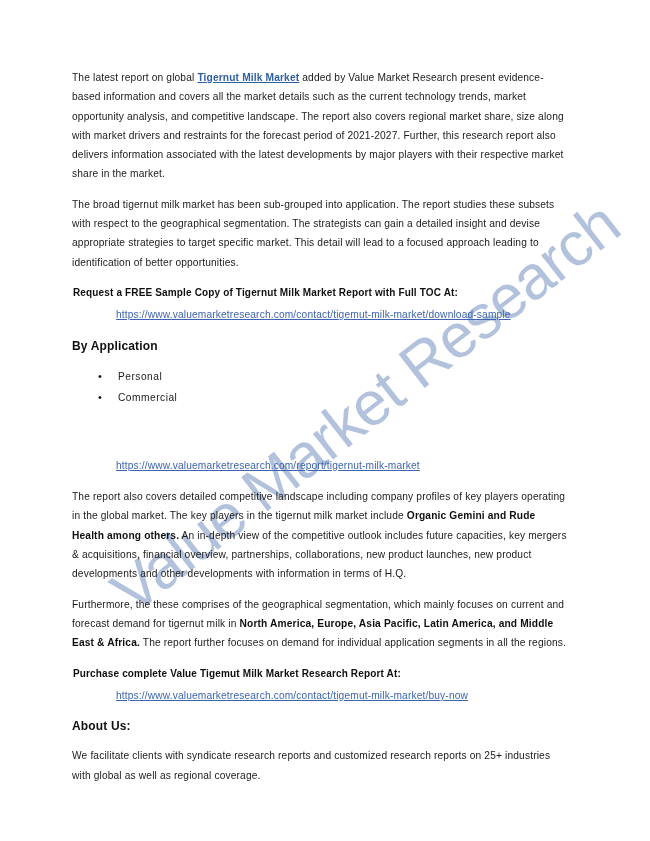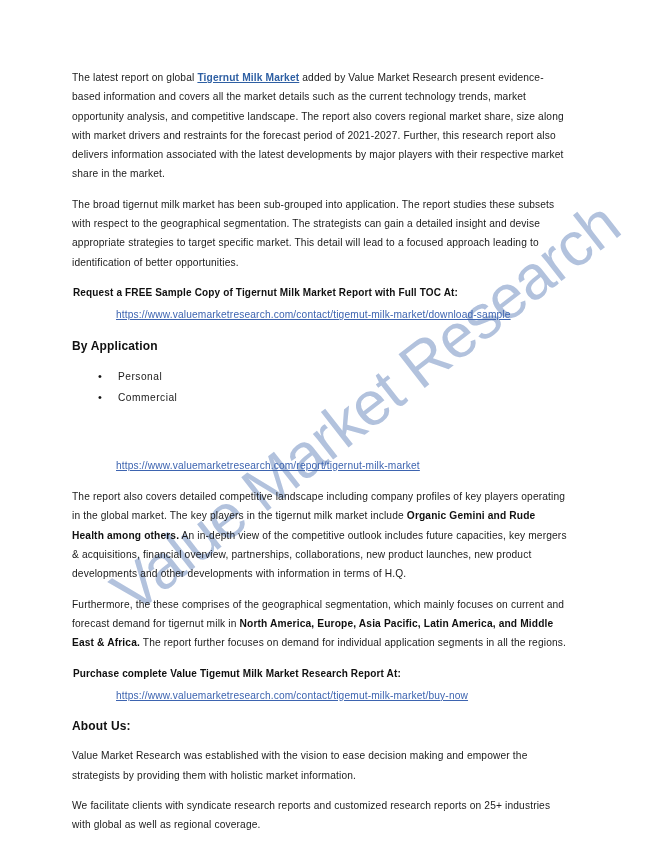--- a/index.html
+++ b/index.html
@@ -149,18 +149,17 @@
 
     <p class="para"><span>The report also covers detailed competitive landscape including company profiles of key players operating in the global market. The key players in the tigernut milk market include </span><b class="strong">Organic Gemini and Rude Health among others.</b><span> An in-depth view of the competitive outlook includes future capacities, key mergers &amp; acquisitions, financial overview, partnerships, collaborations, new product launches, new product developments and other developments with information in terms of H.Q.</span></p>
 
     <p class="para"><span>Furthermore, the these comprises of the geographical segmentation, which mainly focuses on current and forecast demand for tigernut milk in </span><b class="strong">North America, Europe, Asia Pacific, Latin America, and Middle East &amp; Africa.</b><span> The report further focuses on demand for individual application segments in all the regions.</span></p>
 
     <p class="heading">Purchase complete Value Tigemut Milk Market Research Report At:</p>
     <p class="linkline"><a class="link" href="#">https://www.valuemarketresearch.com/contact/tigemut-milk-market/buy-now</a></p>
 
     <p class="label">About Us:</p>
 
-    <p class="para">Value Market Research was established with the vision to ease decision making and empower the strategists by providing them with holistic market information.</p>
 
     <p class="para">We facilitate clients with syndicate research reports and customized research reports on 25+ industries with global as well as regional coverage.</p>
 
   </div>
 </div>
 
 </body></html>

